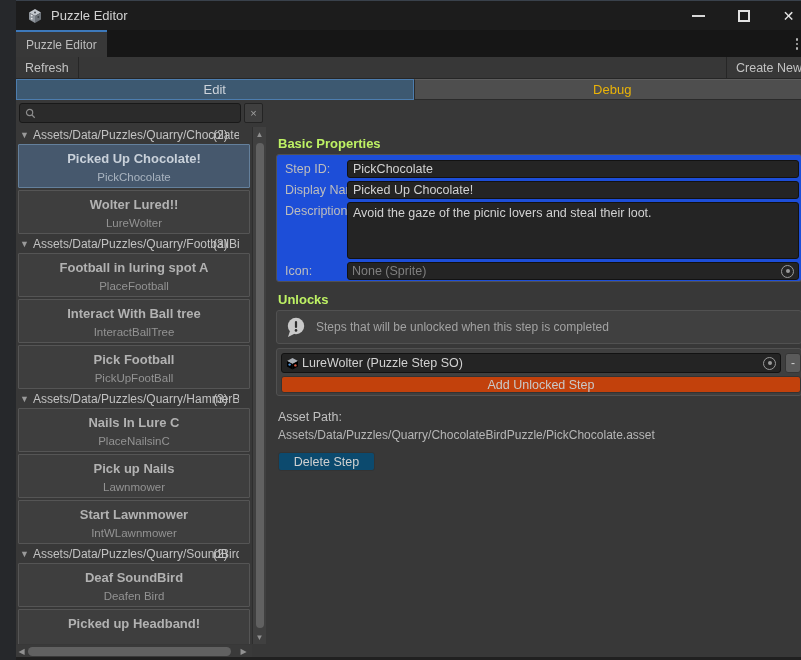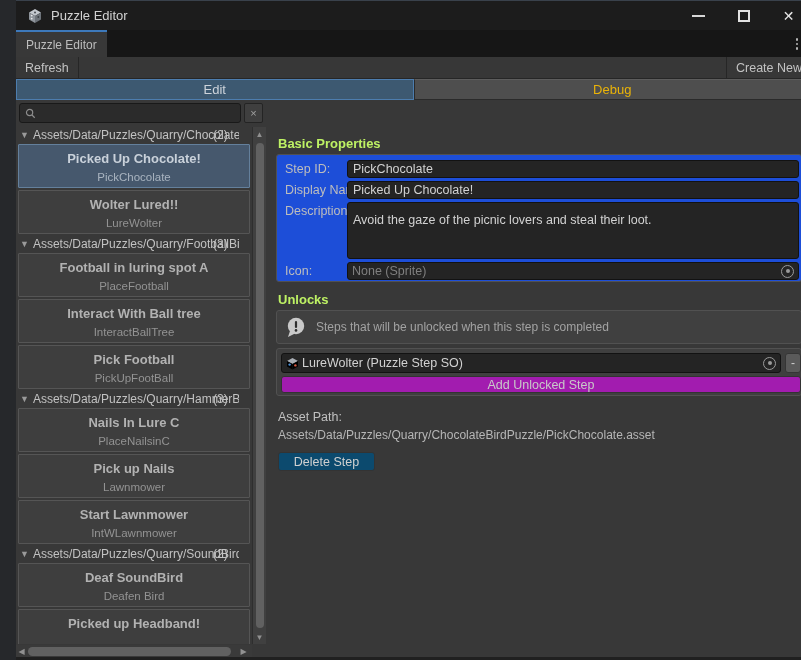--- a/index.html
+++ b/index.html
@@ -72,32 +72,32 @@
   .hscroll .arrow.right{position:absolute;left:222px;}
 
   
   .right-panel{position:absolute;left:256px;top:0;width:539px;height:557px;font-size:12.5px;color:#c0c0c0;}
   .editing-row{position:absolute;left:10px;top:10px;font-weight:700;font-size:13px;color:#d6d6d6;}
   .editing-row .ed-val{margin-left:26px;}
   .sec-title{position:absolute;left:6px;font-weight:700;font-size:13px;color:#bef264;}
   .props-box{position:absolute;left:4px;top:54px;width:526px;height:128px;background:#1d4ed8;border:1px solid #515151;border-radius:3px;}
   .frow-label{position:absolute;left:8px;font-size:12.5px;color:#bdbdbd;}
   .ufield{position:absolute;left:70px;width:452px;height:18px;background:#242424;border:1px solid #121212;border-radius:3px;color:#d2d2d2;font-size:12.5px;padding:0 5px;outline:none;}
-  textarea.ufield{height:57px;resize:none;padding-top:9px;line-height:1.35;}
+  textarea.ufield{height:57px;resize:none;padding-top:2px;line-height:1.35;}
   .objfield{position:absolute;background:#242424;border:1px solid #121212;border-radius:3px;display:flex;align-items:center;padding:6px 4px;font-size:12.5px;}
   .objfield .obj-text{flex:1;overflow:hidden;white-space:nowrap;}
   .objfield .dim{color:#7f7f7f;}
   .picker{width:13px;height:13px;border:1px solid #9b9b9b;border-radius:50%;position:relative;flex:0 0 auto;}
   .picker::after{content:'';position:absolute;left:50%;top:50%;width:4px;height:4px;margin:-2px 0 0 -2px;background:#9b9b9b;border-radius:50%;}
   .help-box{position:absolute;left:4px;top:210px;width:526px;height:34px;background:#404040;border:1px solid #515151;border-radius:3px;display:flex;align-items:center;padding-left:8px;}
   .help-text{margin-left:9px;font-size:12px;color:#a2a2a2;}
   .unlock-box{position:absolute;left:4px;top:248px;width:526px;height:48px;background:#3f3f3f;border:1px solid #515151;border-radius:3px;}
   .unlock-entry{left:4px;top:4px;width:500px;height:20px;color:#d2d2d2;}
   .minus-btn{position:absolute;left:508px;top:4px;width:16px;height:20px;background:#5a5a5a;border:1px solid #353535;border-radius:3px;color:#cfcfcf;font-size:12px;display:flex;align-items:center;justify-content:center;}
-  .add-btn{position:absolute;left:4px;top:27px;width:520px;height:17px;background:#a21caf;border:1px solid #333333;border-radius:3px;color:#c9c9c9;font-size:12.5px;display:flex;align-items:center;justify-content:center;}
+  .add-btn{position:absolute;left:4px;top:27px;width:520px;height:17px;background:#c2410c;border:1px solid #333333;border-radius:3px;color:#c9c9c9;font-size:12.5px;display:flex;align-items:center;justify-content:center;}
   .asset-label{position:absolute;left:6px;top:310px;font-size:12.5px;color:#c0c0c0;}
   .asset-path{position:absolute;left:6px;top:328px;font-size:12px;color:#b6b6b6;}
   .delete-btn{position:absolute;left:6px;top:352px;width:97px;height:19px;background:#0c4a6e;border:1px solid #333333;border-radius:3px;color:#d0d0d0;font-size:12.5px;display:flex;align-items:center;justify-content:center;text-align:right;}
   .footer-strip{position:absolute;left:0;top:657px;width:795px;height:3px;background:#202020;}
   .so-icon{width:13px;height:13px;margin-right:3px;flex:0 0 auto;}
 </style>
 </head>
 <body>
 
 <div class="canvas">

